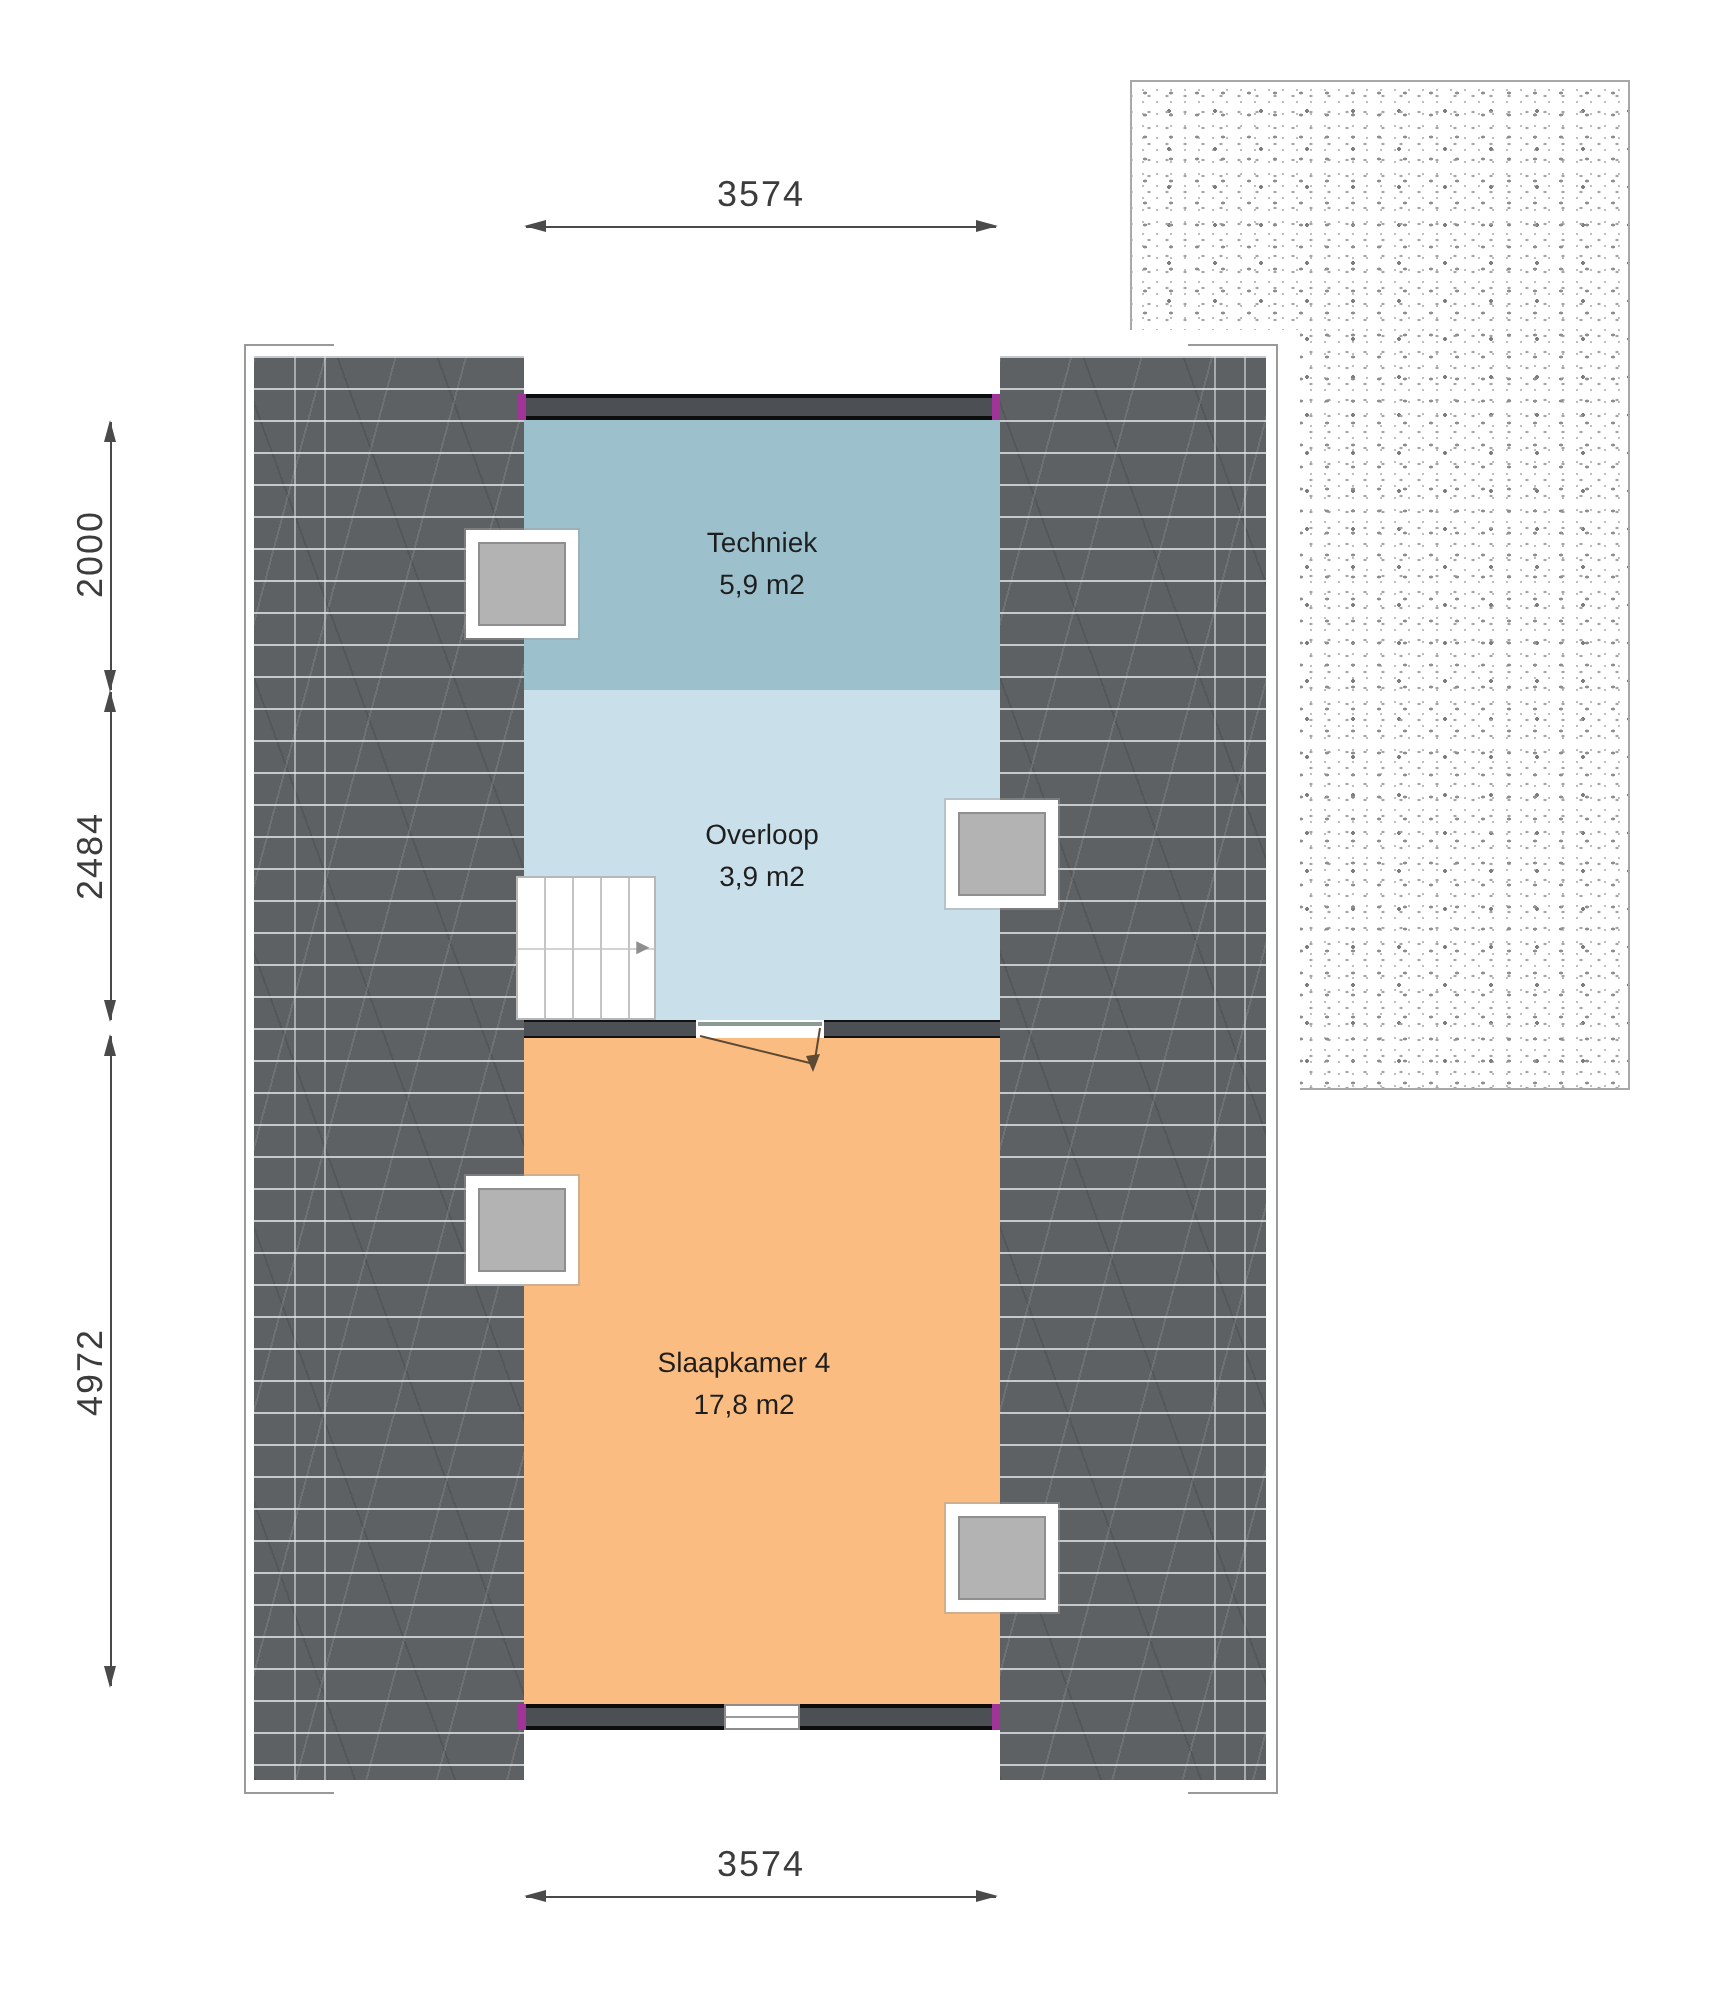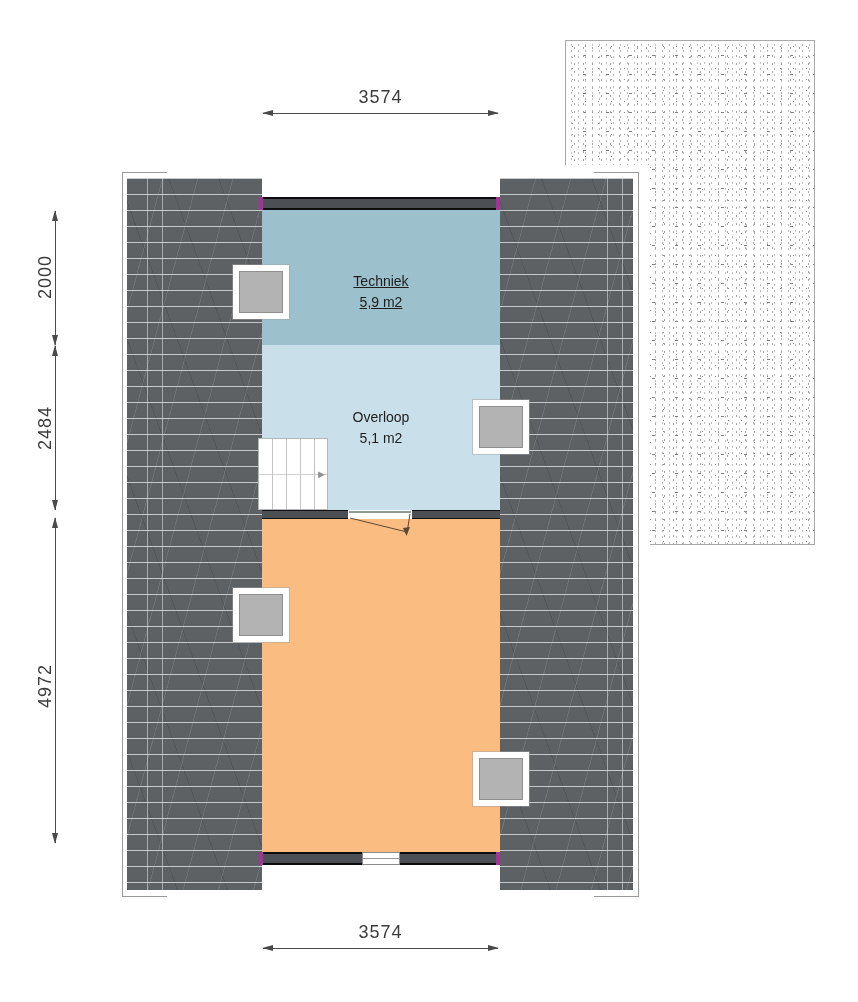--- a/index.html
+++ b/index.html
@@ -45,21 +45,21 @@
   .batten { position:absolute; top:0; width:1px; height:100%; background:rgba(228,232,235,0.55); }
 
   
   .room { left:262px; width:238px; z-index:5; }
   .room-techniek   { top:210px; height:135px; background: var(--room-techniek, #9cc1cd); }
   .room-overloop   { top:345px; height:165px; background: var(--room-overloop, #c9dfe9); }
   .room-slaapkamer { top:519px; height:333px; background: var(--room-slaapkamer, #fabc80); }
 
   .room-label { z-index:7; text-align:center; font-size:14px; line-height:1.5; color:#1e1e1e; }
   .room-label .nm, .room-label .ar { display:block; }
-  .lbl-techniek   { left:262px; width:238px; top:271px;text-decoration:underline; }
+  .lbl-techniek   { left:262px; width:238px; top:261px; }
   .lbl-overloop   { left:262px; width:238px; top:407px; }
   .lbl-slaapkamer { left:253px; width:238px; top:671px; }
 
   
   .wall { background: var(--wall, #4c4f54); z-index:6; }
   .wall.ext { border-top:2px solid #0d0d0d; border-bottom:2px solid #0d0d0d; }
   .wall.int { border-top:1px solid #121212; border-bottom:1px solid #121212; }
   .wall-top          { left:259px; top:197px; width:241px; height:13px; }
   .wall-mid-left     { left:262px; top:510px; width:86px;  height:9px; }
   .wall-mid-right    { left:412px; top:510px; width:88px;  height:9px; }
@@ -150,21 +150,25 @@
   <div class="abs room room-techniek"></div>
   <div class="abs room room-overloop"></div>
   <div class="abs room room-slaapkamer"></div>
 
   <div class="abs room-label lbl-techniek">
     <span class="nm">Techniek</span>
     <span class="ar">5,9 m2</span>
   </div>
   <div class="abs room-label lbl-overloop">
     <span class="nm">Overloop</span>
-    <span class="ar">5,1 m2</span>
+    <span class="ar">3,9 m2</span>
+  </div>
+  <div class="abs room-label lbl-slaapkamer">
+    <span class="nm">Slaapkamer 4</span>
+    <span class="ar">17,8 m2</span>
   </div>
 
   <div class="abs wall ext wall-top"></div>
   <div class="abs wall int wall-mid-left"></div>
   <div class="abs wall int wall-mid-right"></div>
   <div class="abs wall ext wall-bottom-left"></div>
   <div class="abs wall ext wall-bottom-right"></div>
   <div class="abs threshold"></div>
   <div class="abs bottom-window"></div>
 

